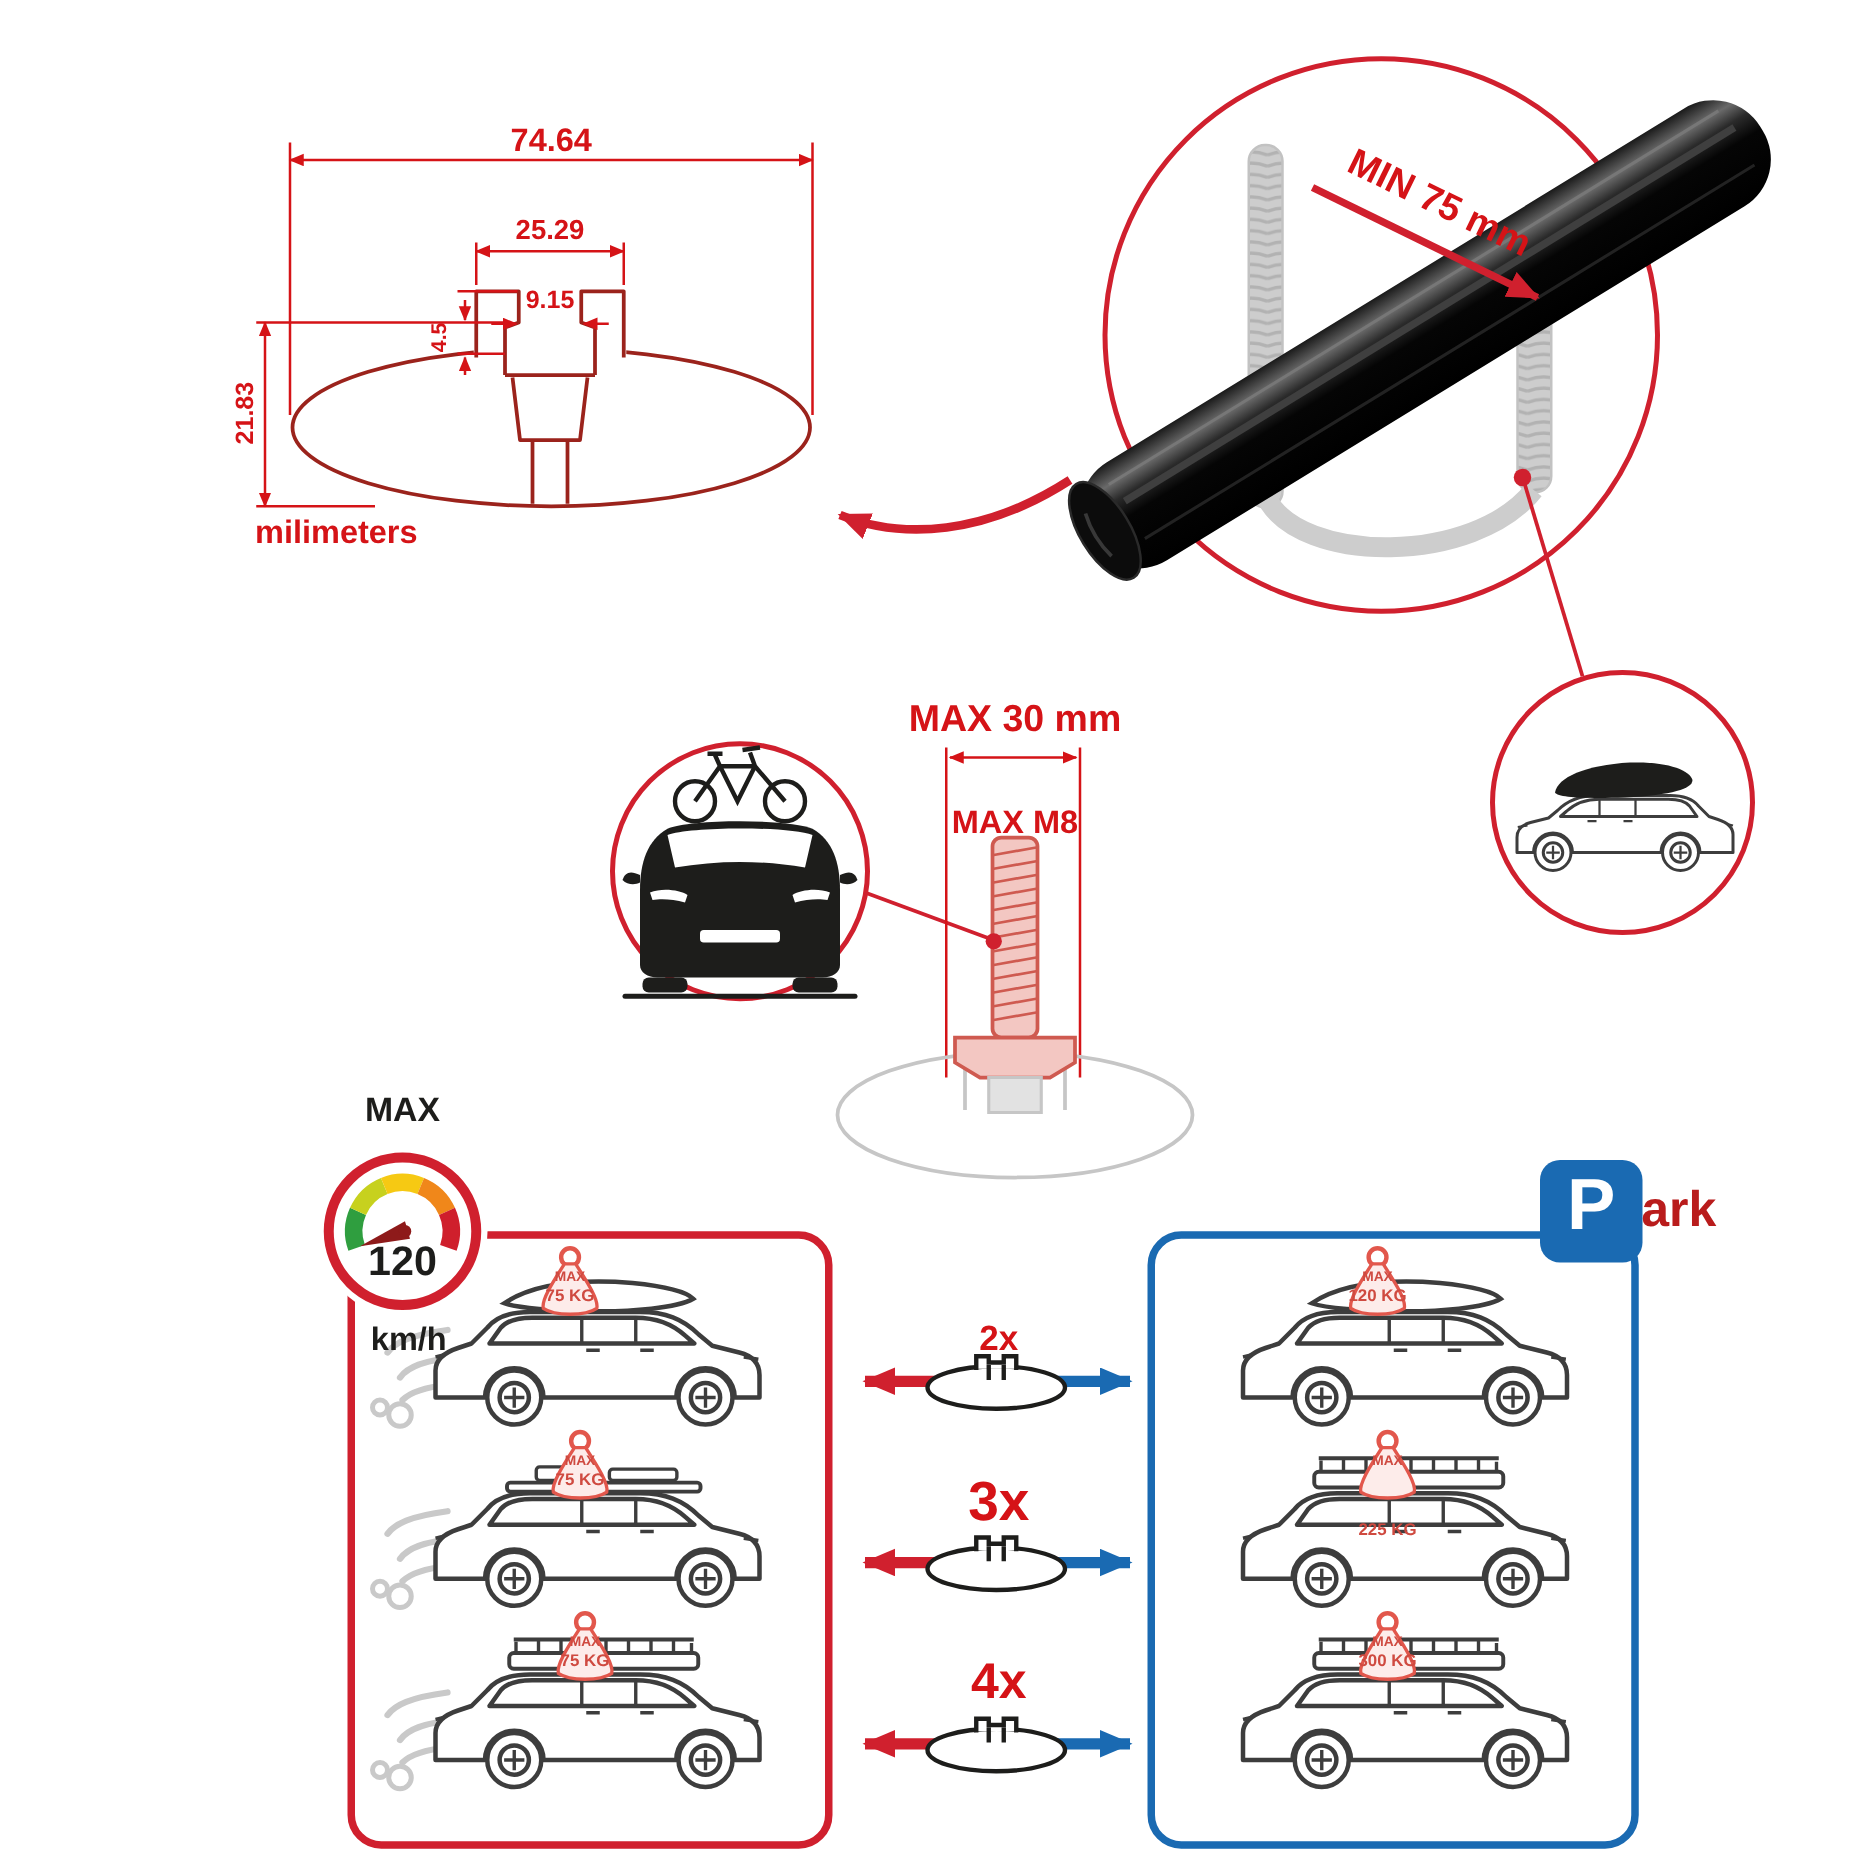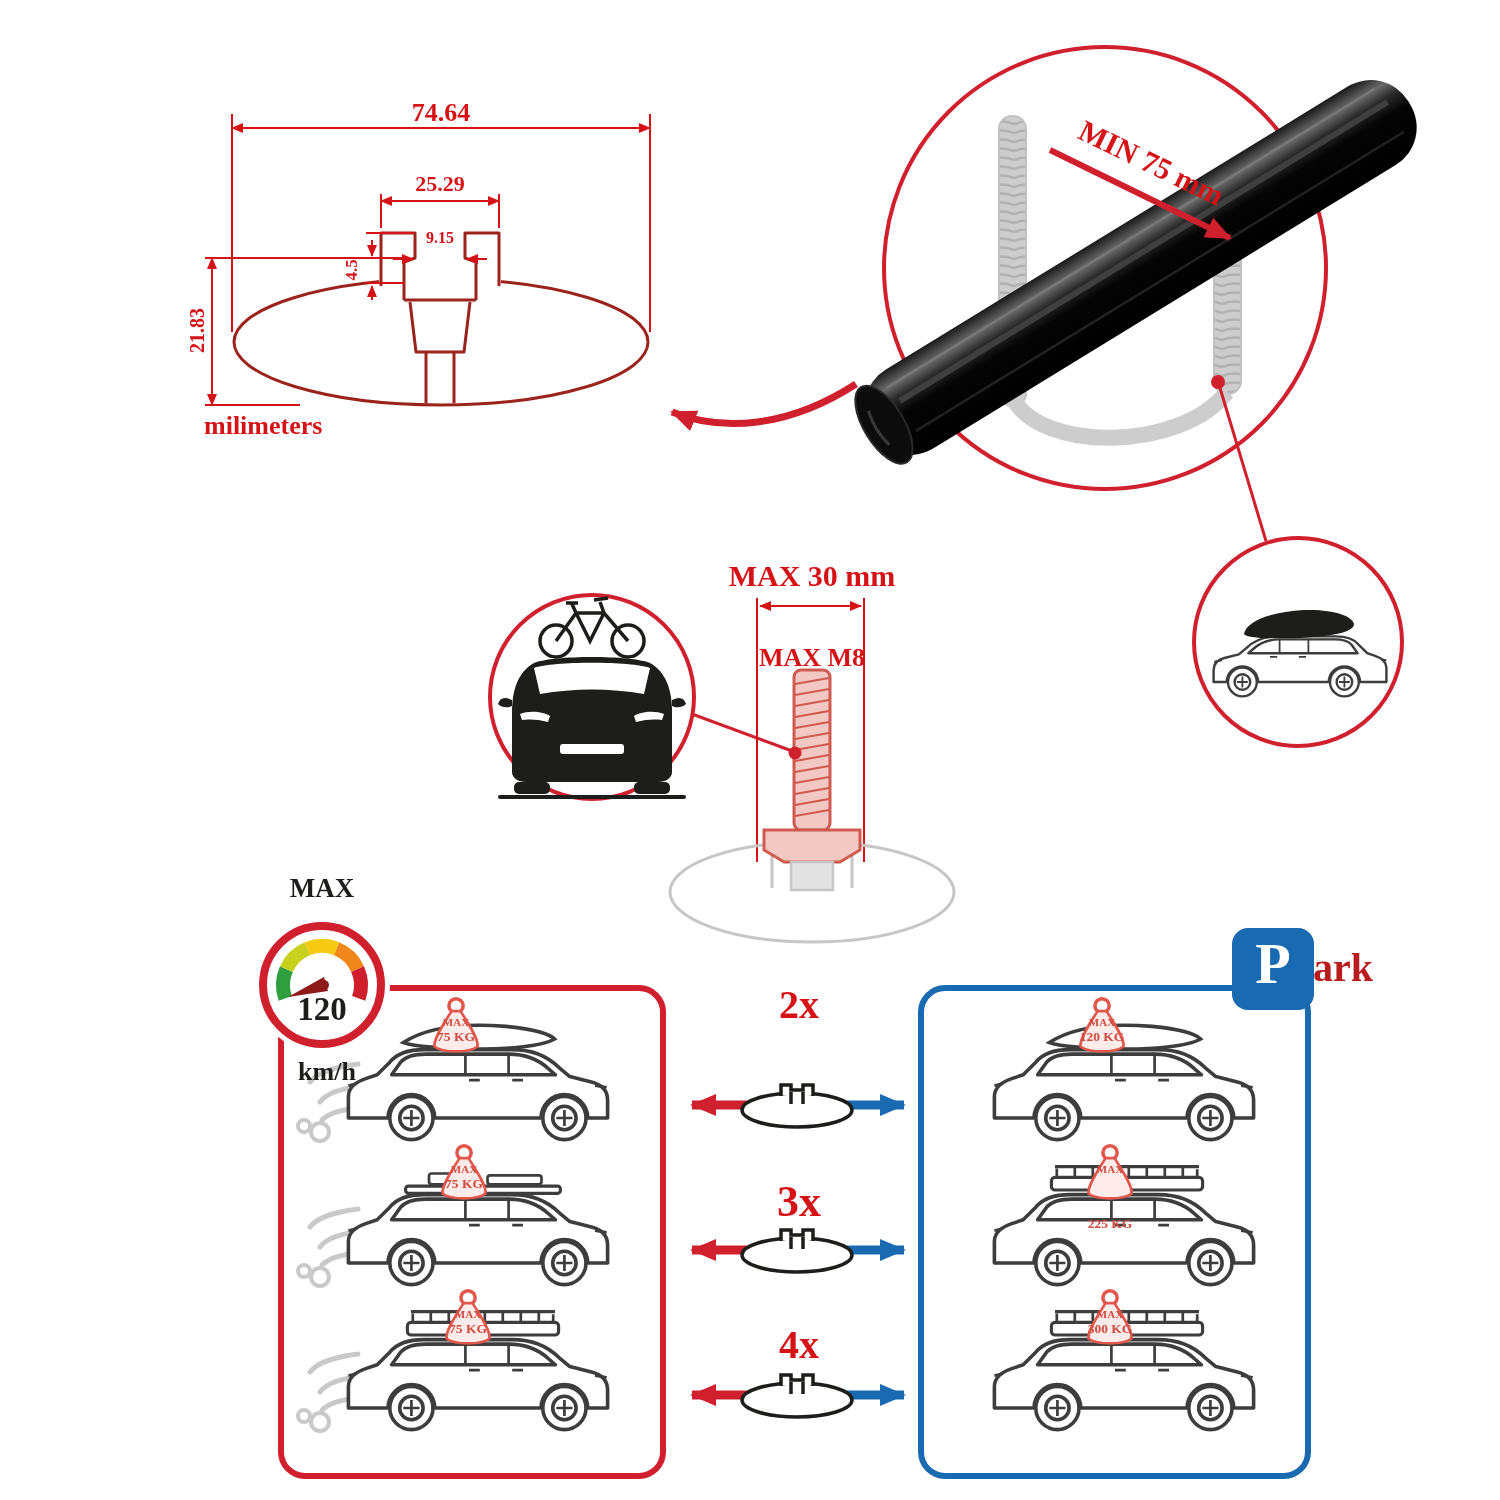--- a/index.html
+++ b/index.html
@@ -1,18 +1,18 @@
 <!DOCTYPE html>
 <html><head>
 <meta charset="utf-8">
 <style>
   *{margin:0;padding:0;box-sizing:border-box}
   body{background:#fff}
   #canvas{position:relative;width:1500px;height:1500px;background:#fff;overflow:hidden;
-          font-family:Liberation Serif, serif}
+          font-family:Liberation Sans, sans-serif}
   #art{position:absolute;left:0;top:0;width:1500px;height:1500px}
   .t{position:absolute;line-height:1.05;white-space:nowrap}
   .ctr{text-align:center}
   .b{font-weight:bold}
   .red{color:#d51317}
   .blk{color:#1d1d1b}
   .blue{color:#b91c1c}
   .white{color:#fff}
   .tagc{color:#cf4a40}
   .r90{transform:rotate(-90deg)}
@@ -254,35 +254,35 @@
     <path d="M307.4,948.8 A39,39 0 0 1 336.6,948.8" stroke="#f6c913" stroke-width="14" fill="none"></path>
     <path d="M336.6,948.8 A39,39 0 0 1 357.6,969.1" stroke="#f0871a" stroke-width="14" fill="none"></path>
     <path d="M357.6,969.1 A39,39 0 0 1 358.7,998.3" stroke="#cf1f2c" stroke-width="14" fill="none"></path>
     <polygon points="288,997 324,977 328,991" fill="#8e1a1a"></polygon>
     <circle cx="324" cy="985" r="5" fill="#8e1a1a"></circle>
   </g>
 </svg>
 
 <div class="t ctr red b" style="left:371px;top:99px;width:140px;font-size:26px">74.64</div>
 <div class="t ctr red b" style="left:390px;top:172px;width:100px;font-size:22px">25.29</div>
-<div class="t ctr red b" style="left:400px;top:230px;width:80px;font-size:16px">9.15</div>
+<div class="t ctr red b" style="left:400px;top:230px;width:80px;font-size:20px">9.15</div>
 <div class="t ctr red b r90" style="left:327px;top:261px;width:50px;font-size:17px">4.5</div>
 <div class="t ctr red b r90" style="left:157px;top:320px;width:80px;font-size:20px">21.83</div>
 <div class="t red b" style="left:204px;top:412px;font-size:26px">milimeters</div>
 
 <div class="t ctr red b r26" style="left:1049px;top:147px;width:205px;font-size:30px">MIN 75 mm</div>
 
 <div class="t ctr red b" style="left:712px;top:560px;width:200px;font-size:30px">MAX 30 mm</div>
 <div class="t ctr red b" style="left:732px;top:644px;width:160px;font-size:26px">MAX M8</div>
 
 <div class="t ctr blk b" style="left:272px;top:874px;width:100px;font-size:27px">MAX</div>
 <div class="t ctr blk b" style="left:272px;top:992px;width:100px;font-size:33px">120</div>
 <div class="t ctr blk b" style="left:277px;top:1058px;width:100px;font-size:26px">km/h</div>
 
-<div class="t ctr red b" style="left:757px;top:984px;width:84px;font-size:40px">2x</div>
+<div class="t ctr red b" style="left:757px;top:1056px;width:84px;font-size:28px">2x</div>
 <div class="t ctr red b" style="left:757px;top:1179px;width:84px;font-size:44px">3x</div>
 <div class="t ctr red b" style="left:757px;top:1324px;width:84px;font-size:40px">4x</div>
 
 <div class="t ctr white b" style="left:1232px;top:934px;width:82px;font-size:58px">P</div>
 <div class="t blue b" style="left:1313px;top:947px;font-size:40px">ark</div>
 
 <div class="t ctr tagc b" style="left:424px;top:1017px;width:64px;font-size:11px">MAX</div>
 <div class="t ctr tagc b" style="left:424px;top:1030px;width:64px;font-size:13.5px">75 KG</div>
 <div class="t ctr tagc b" style="left:432px;top:1164px;width:64px;font-size:11px">MAX</div>
 <div class="t ctr tagc b" style="left:432px;top:1177px;width:64px;font-size:13.5px">75 KG</div>

